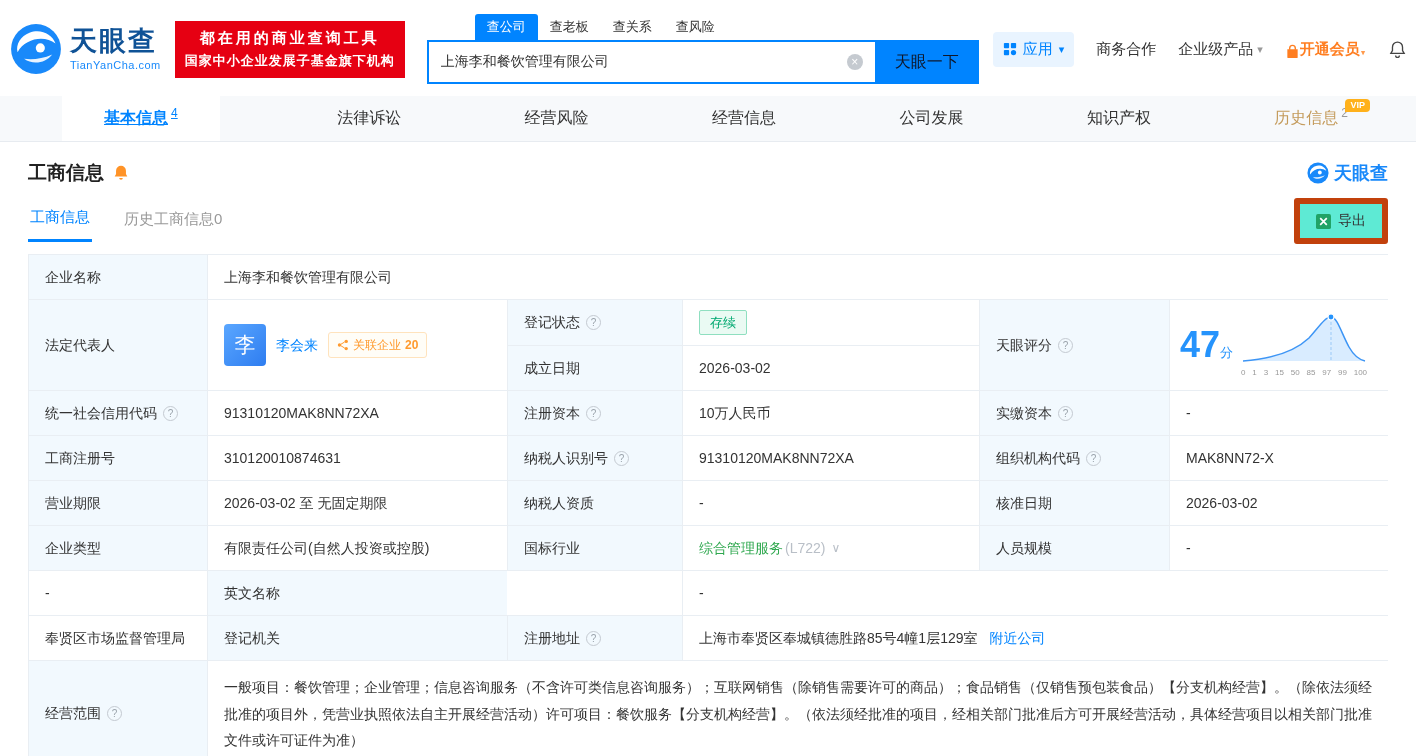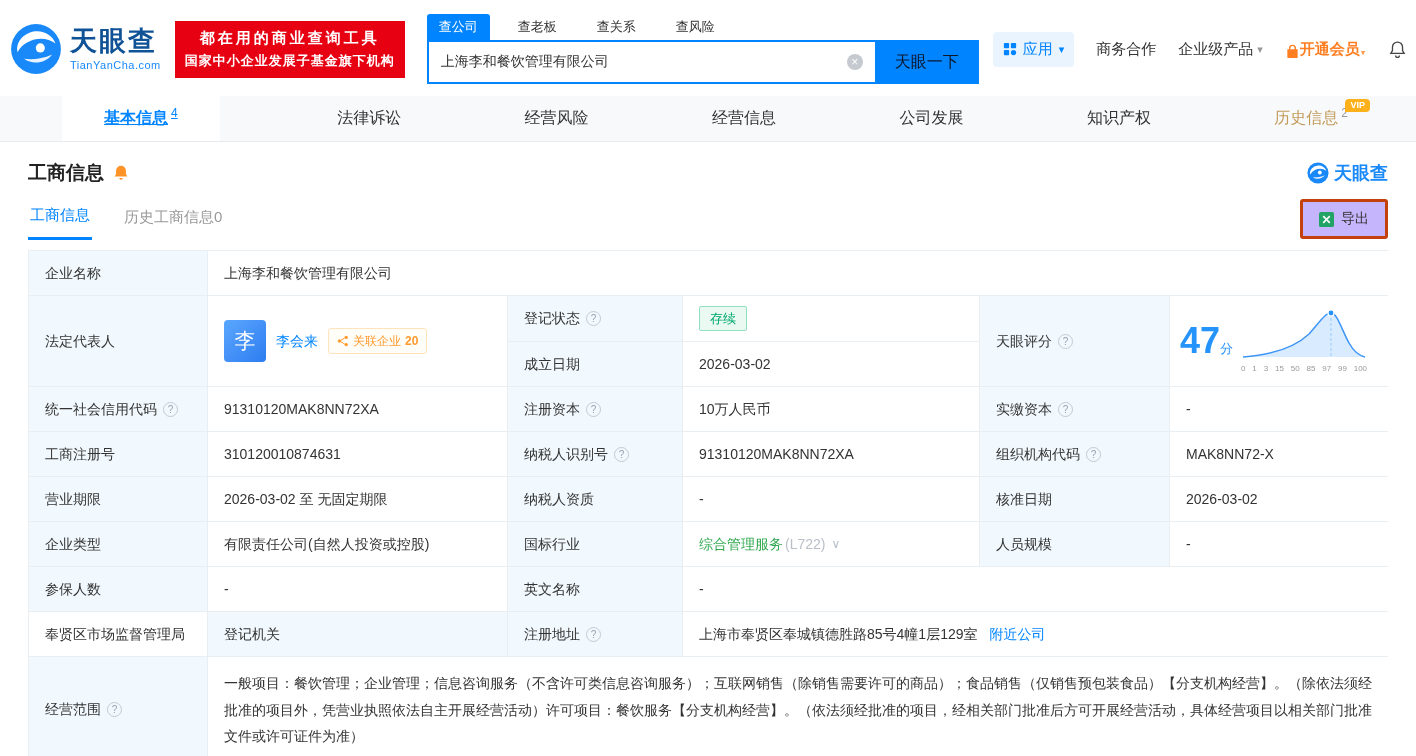--- a/index.html
+++ b/index.html
@@ -13,21 +13,21 @@
   
   .site-header { display:flex; align-items:center; padding:12px 18px 10px 10px; gap:14px; height:96px; }
   .logo { display:flex; align-items:center; gap:8px; cursor:pointer; flex:none; }
   .logo-texts { display:flex; flex-direction:column; line-height:1.1; }
   .logo-brand { font-size:27px; font-weight:bold; color:#0f5296; letter-spacing:2px; }
   .logo-domain { font-size:11px; color:#1989fa; margin-top:3px; letter-spacing:.5px; }
   .red-banner { background:#e60012; color:#fff; padding:8px 10px; text-align:center; flex:none; }
   .red-banner .l1 { font-size:15px; font-weight:bold; letter-spacing:3px; }
   .red-banner .l2 { font-size:13px; font-weight:bold; margin-top:4px; letter-spacing:1px; }
   .search-block { margin-left:8px; flex:none; }
-  .search-tabs { display:flex; gap:16px; align-items:flex-end; }
+  .search-tabs { display:flex; gap:0; align-items:flex-end;margin-left:48px; }
   .search-tab { font-size:13px; padding:4px 12px; color:#333; cursor:pointer; border-radius:3px 3px 0 0; }
   .search-tab.active { background:#0084ff; color:#fff; }
   .search-row { display:flex; }
   .search-input-wrap { position:relative; }
   .search-input { width:448px; height:44px; border:2px solid #0084ff; border-right:none; padding:0 36px 0 12px; font-size:14px; color:#333; outline:none; font-family:inherit; }
   .clear-icon { position:absolute; right:12px; top:14px; width:16px; height:16px; background:#c5cad0; color:#fff; border-radius:50%; font-size:12px; line-height:16px; text-align:center; cursor:pointer; }
   .search-btn { width:104px; height:44px; background:#0084ff; color:#0f172a; border:none; font-size:16px; cursor:pointer; font-family:inherit; }
   .header-right { margin-left:auto; display:flex; align-items:center; gap:22px; font-size:15px; white-space:nowrap; }
   .apps-pill { display:flex; align-items:center; gap:6px; background:#e9f4ff; color:#0084ff; padding:8px 10px; border-radius:4px; cursor:pointer; }
   .nav-link { color:#333; cursor:pointer; display:flex; align-items:center; gap:4px; }
@@ -44,21 +44,21 @@
   .main-tab.gold { color:#c49b5b; }
   .main-tab.gold .tab-count { color:#999; }
   .vip-badge { position:absolute; top:3px; right:-16px; background:#ffb11b; color:#fff; font-size:9px; font-weight:bold; padding:1px 5px; border-radius:4px 4px 4px 0; line-height:1.2; }
   
   .section-head { display:flex; align-items:center; padding:18px 28px 2px; }
   .section-title { display:flex; align-items:center; gap:8px; font-size:19px; font-weight:bold; color:#222; }
   .tyc-mark { margin-left:auto; display:flex; align-items:center; gap:5px; color:#1989fa; font-weight:bold; font-size:18px; }
   .subtab-row { display:flex; align-items:center; padding:10px 28px 0; }
   .subtab { font-size:15px; margin-right:30px; padding:8px 2px 12px; color:#999; cursor:pointer; }
   .subtab.active { color:#0084ff; border-bottom:3px solid #0084ff; }
-  .export-btn { margin-left:auto; display:flex; align-items:center; gap:7px; background:#c4b5fd; border:3px solid #c2410c; border-radius:3px; padding:8px 16px; font-size:14px; color:#333; cursor:pointer; font-family:inherit; }
+  .export-btn { margin-left:auto; display:flex; align-items:center; gap:7px; background:#5eead4; border:6px solid #c2410c; border-radius:3px; padding:8px 16px; font-size:14px; color:#333; cursor:pointer; font-family:inherit; }
   
   .info-table { margin:10px 28px 16px; border:1px solid #e9eef3; width:1360px; }
   .trow { display:grid; grid-template-columns:178px 300px 175px 297px 190px 220px; border-top:1px solid #e9eef3; }
   .trow:first-child { border-top:none; }
   .trow.tall { grid-template-rows:45px 45px; }
   .cell { padding:10px 16px; display:flex; align-items:center; min-height:44px; border-left:1px solid #e9eef3; background:#fff; line-height:1.5; }
   .cell:first-child { border-left:none; }
   .cell.lbl { background:#f2f9fe; color:#333; }
   .cell.bt { border-top:1px solid #e9eef3; }
   .span2-7 { grid-column:2/7; }
@@ -366,23 +366,20 @@
       </div>
       <div class="cell lbl">
           <span>人员规模</span>
         </div>
       <div class="cell">
           <span>-</span>
         </div>
     </div>
 
     <div class="trow">
-      <div class="cell lbl">
-          <span>参保人数</span>
-        </div>
       <div class="cell">
           <span>-</span>
         </div>
       <div class="cell lbl">
           <span>英文名称</span>
         </div>
       <div class="cell span4-7">
           <span>-</span>
         </div>
     </div>

